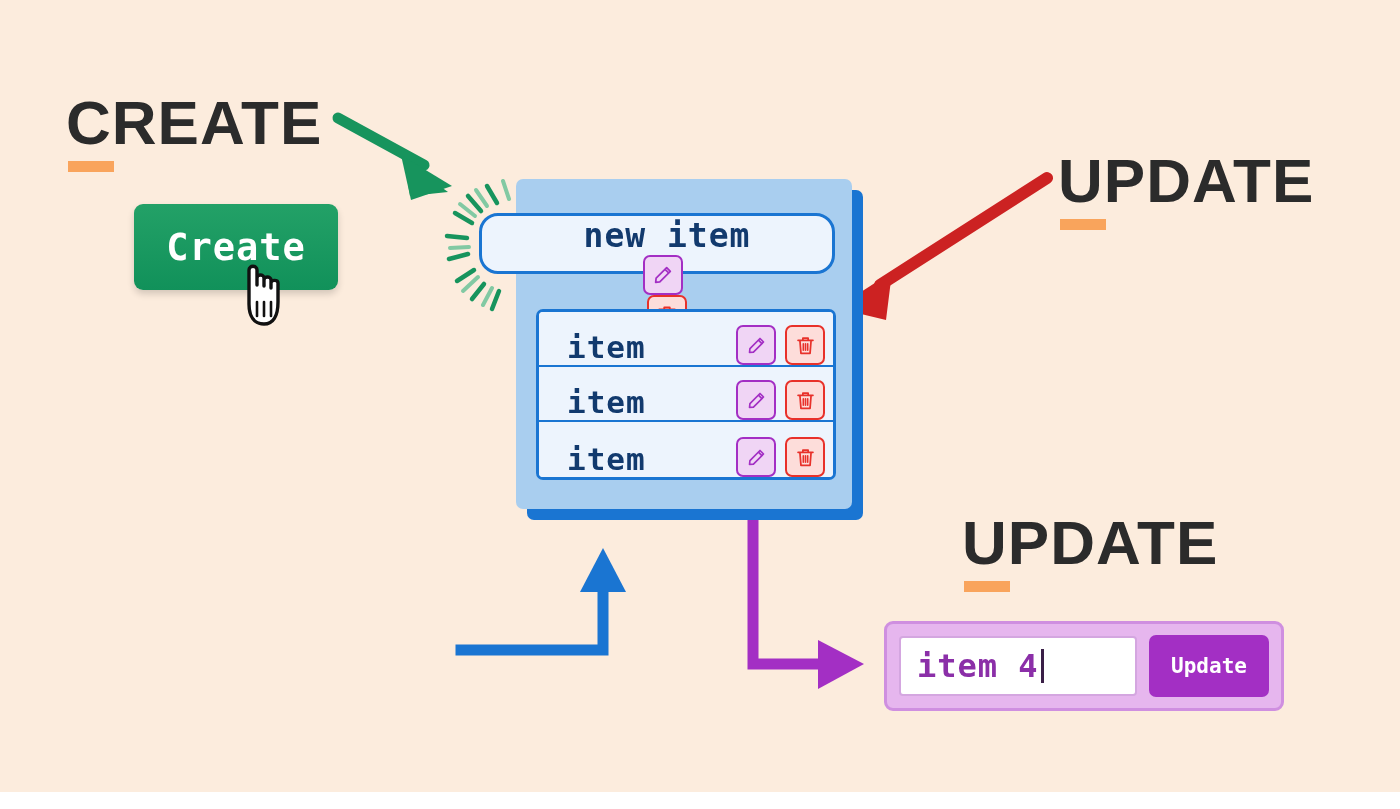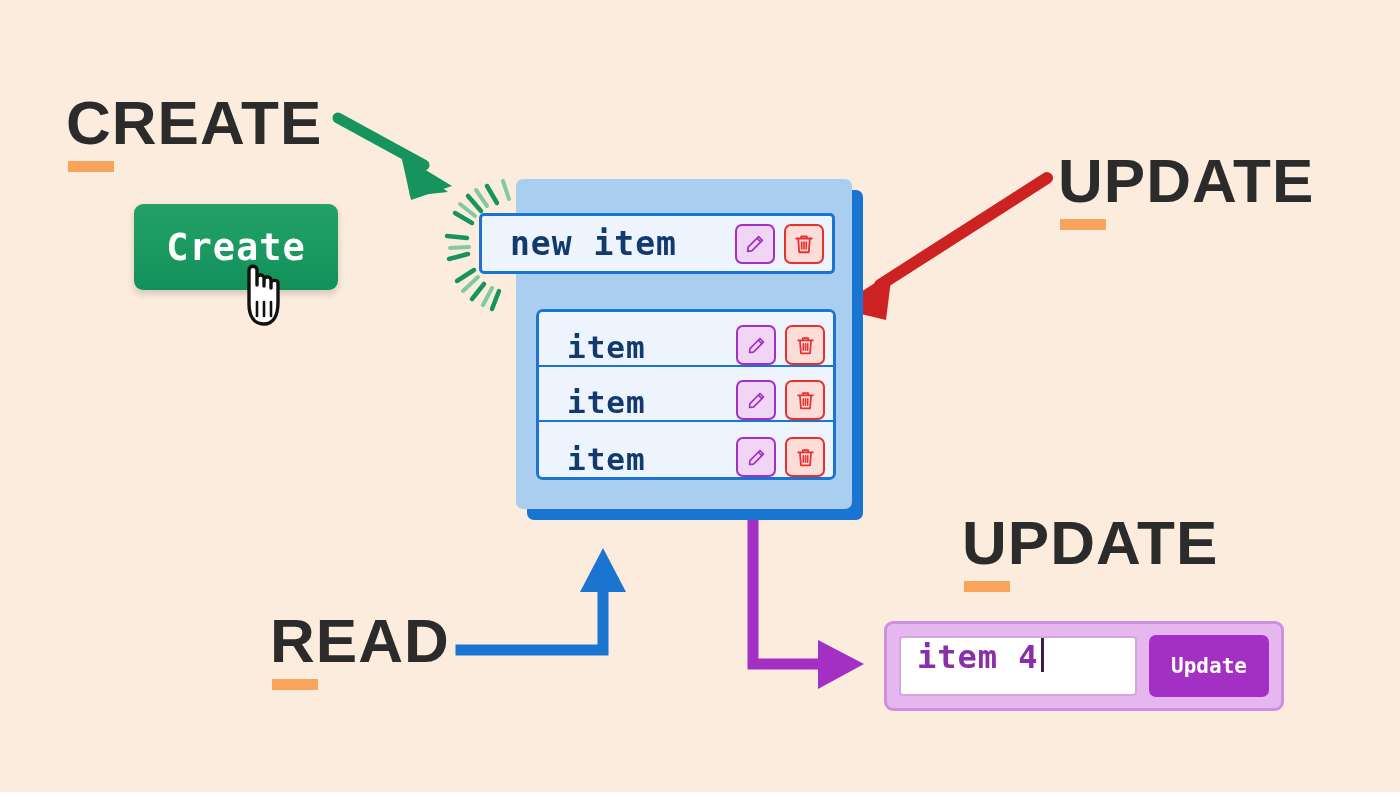--- a/index.html
+++ b/index.html
@@ -105,25 +105,26 @@
 
   
   #new-item-row {
     position: absolute;
     left: 479px;
     top: 213px;
     width: 356px;
     height: 61px;
     background: #edf4fd;
     border: 3px solid #1a75d2;
-    border-radius: 5px;
+    border-radius: 19px;
     display: flex;
     align-items: center;
     box-sizing: border-box;
     padding: 0 8px 0 28px;
+    flex-direction: column;
   }
   #new-item-row .row-text {
     flex: 1;
     font-family: "DejaVu Sans Mono", monospace;
     font-size: 33px;
     font-weight: 700;
     color: #123a6e;
     letter-spacing: 1px;
   }
 
@@ -195,20 +196,21 @@
     align-items: center;
     padding: 0 12px;
   }
   #update-input {
     flex: 1;
     height: 60px;
     background: #ffffff;
     border: 2px solid #d4a6e0;
     border-radius: 4px;
     display: flex;
+    align-items: center;
     padding-left: 16px;
     box-sizing: border-box;
     margin-right: 12px;
     cursor: text;
   }
   #update-input .input-value {
     font-family: "DejaVu Sans Mono", monospace;
     font-size: 32px;
     font-weight: 700;
     color: #8b2fa8;
@@ -247,24 +249,20 @@
   <div class="crud-label" id="label-create">
     <span>CREATE</span>
     <span class="underbar"></span>
   </div>
 
   <div class="crud-label" id="label-delete">
     <span>UPDATE</span>
     <span class="underbar"></span>
   </div>
 
-  <div class="crud-label" id="label-read">
-    <span>READ</span>
-    <span class="underbar"></span>
-  </div>
 
   <div class="crud-label" id="label-update">
     <span>UPDATE</span>
     <span class="underbar"></span>
   </div>
 
   <div id="create-button">
     <span class="btn-text">Create</span>
   </div>
 

